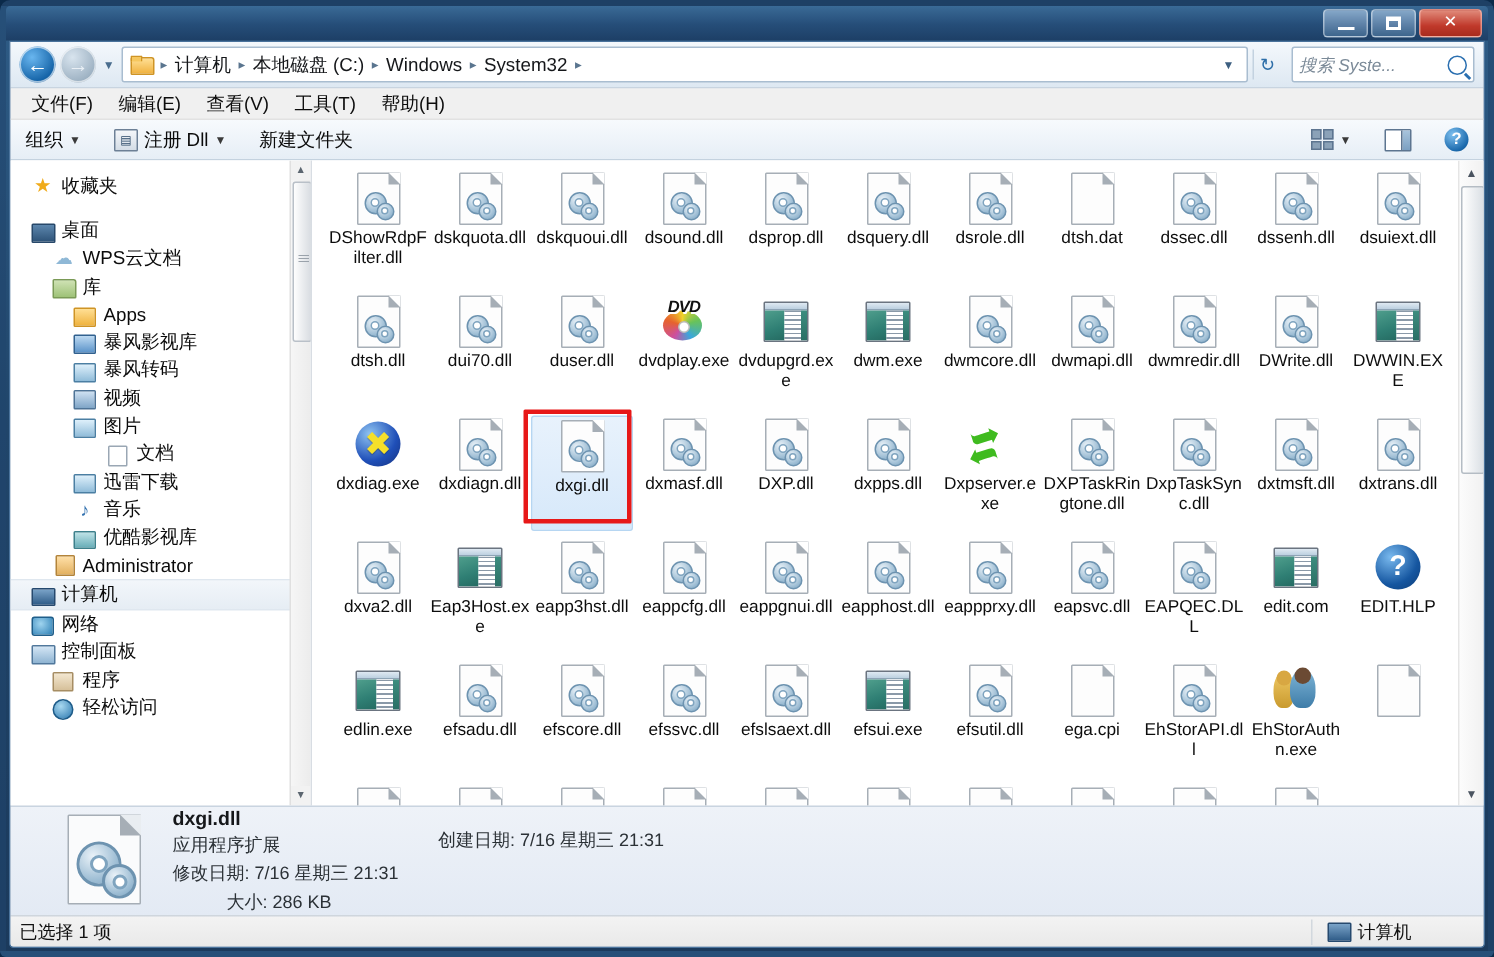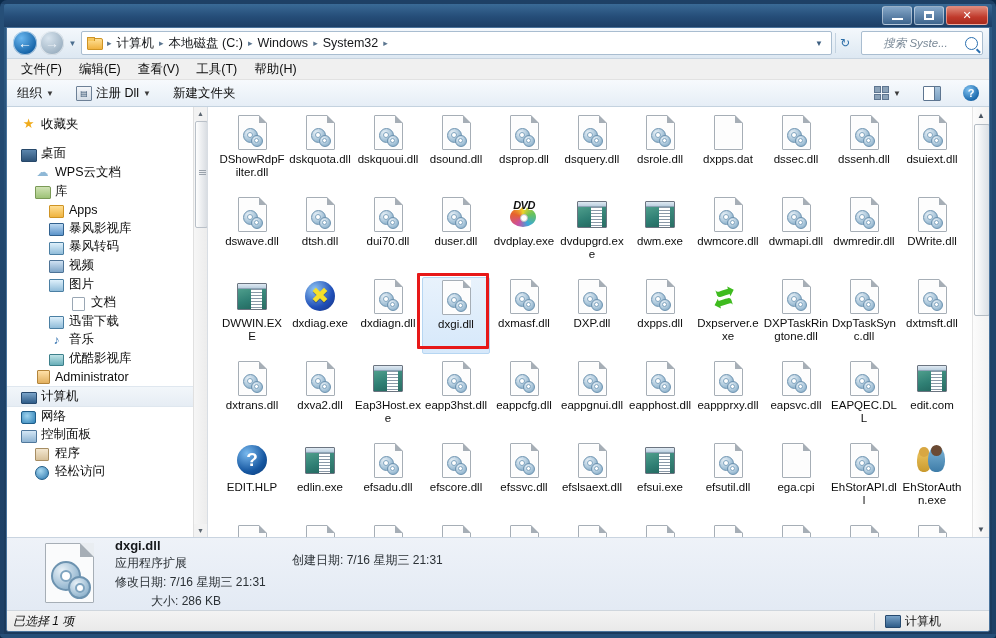--- a/index.html
+++ b/index.html
@@ -85,21 +85,21 @@
   .sep{color:#5a758f;font-size:9px;padding:0 1px;}
   .crumbfill{flex:1;}
   .addrchev{color:#3d5f80;font-size:8px;padding:0 5px;}
   .refresh{
     width:18px;height:20px;display:flex;align-items:center;justify-content:center;
     color:#2d6ea8;font-size:12px;border-left:1px solid #c3d2e0;
   }
   .searchbox{
     width:112px;height:22px;flex:0 0 112px;margin-left:4px;
     background:#fff;border:1px solid #a9bdd0;border-radius:2px;
-    display:flex;align-items:center;padding:0 4px;text-align:center;
+    display:flex;align-items:center;padding:0 4px;
   }
   .searchtext{flex:1;color:#7b8a98;font-style:italic;font-size:11.5px;white-space:nowrap;overflow:hidden;}
   .magn{
     width:11px;height:11px;border:1.6px solid #2a6fb0;border-radius:50%;
     position:relative;flex:0 0 11px;
   }
   .magn:after{content:"";position:absolute;right:-4px;bottom:-3px;width:5px;height:1.6px;background:#2a6fb0;transform:rotate(45deg);}
   
   .menubar{
     height:20px;flex:0 0 20px;display:flex;align-items:center;
@@ -338,21 +338,21 @@
   .dline.indent{padding-left:36px;}
   .dright{position:absolute;left:285px;top:14px;font-size:12px;color:#2b3136;}
   
   .statusbar{
     height:20px;flex:0 0 20px;
     background:linear-gradient(180deg,#f3f3f3,#e9e9e9);
     border-top:1px solid #cfd6dd;
     display:flex;align-items:center;font-size:12px;color:#111;
     padding:0 6px;
   }
-  .statusleft{flex:1;font-style:italic;}
+  .statusleft{flex:1;}
   .statusright{display:flex;align-items:center;gap:4px;padding-right:42px;border-left:1px solid #d2d8de;padding-left:10px;}
   .statusico{width:14px;height:11px;background:linear-gradient(180deg,#7aa3c8,#2f5c88);border:1px solid #26496e;border-radius:1px;}
 </style>
 </head>
 <body>
 
 <div class="window">
 
   <div class="titlebar">
     <div class="winbtns">
@@ -640,21 +640,21 @@
                     <span class="gear g2"></span>
                   </span>
                 </span>
               </div>
               <div class="fname">dsrole.dll</div>
             </div>
             <div class="fitem">
               <div class="ficon">
                 <span class="pg"></span>
               </div>
-              <div class="fname">dxpps.dat</div>
+              <div class="fname">dtsh.dat</div>
             </div>
             <div class="fitem">
               <div class="ficon">
                 <span class="pg">
                   <span class="gearwrap">
                     <span class="gear g1"></span>
                     <span class="gear g2"></span>
                   </span>
                 </span>
               </div>
@@ -674,31 +674,20 @@
             <div class="fitem">
               <div class="ficon">
                 <span class="pg">
                   <span class="gearwrap">
                     <span class="gear g1"></span>
                     <span class="gear g2"></span>
                   </span>
                 </span>
               </div>
               <div class="fname">dsuiext.dll</div>
-            </div>
-            <div class="fitem">
-              <div class="ficon">
-                <span class="pg">
-                  <span class="gearwrap">
-                    <span class="gear g1"></span>
-                    <span class="gear g2"></span>
-                  </span>
-                </span>
-              </div>
-              <div class="fname">dswave.dll</div>
             </div>
             <div class="fitem">
               <div class="ficon">
                 <span class="pg">
                   <span class="gearwrap">
                     <span class="gear g1"></span>
                     <span class="gear g2"></span>
                   </span>
                 </span>
               </div>

